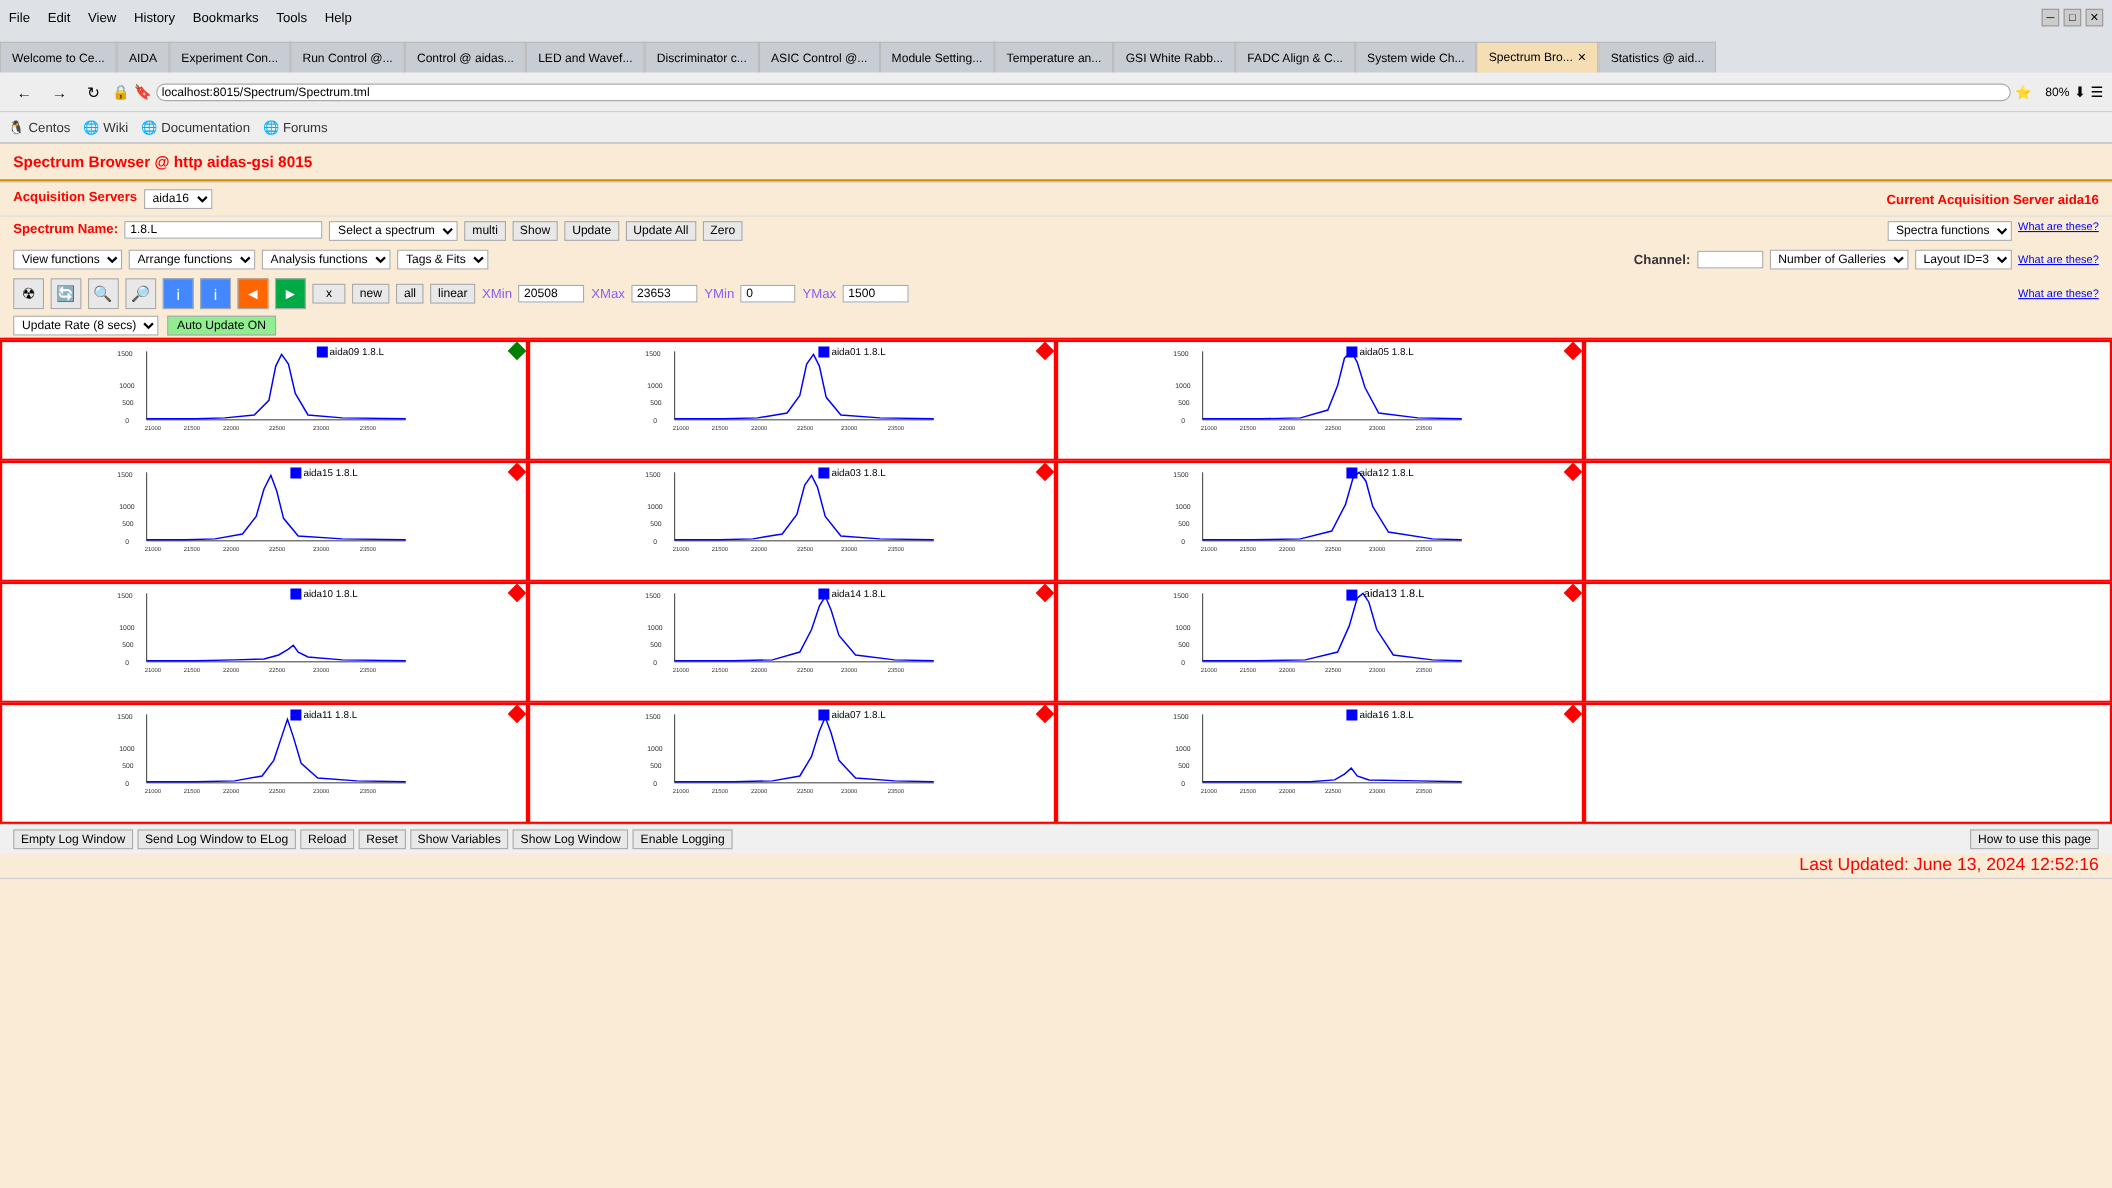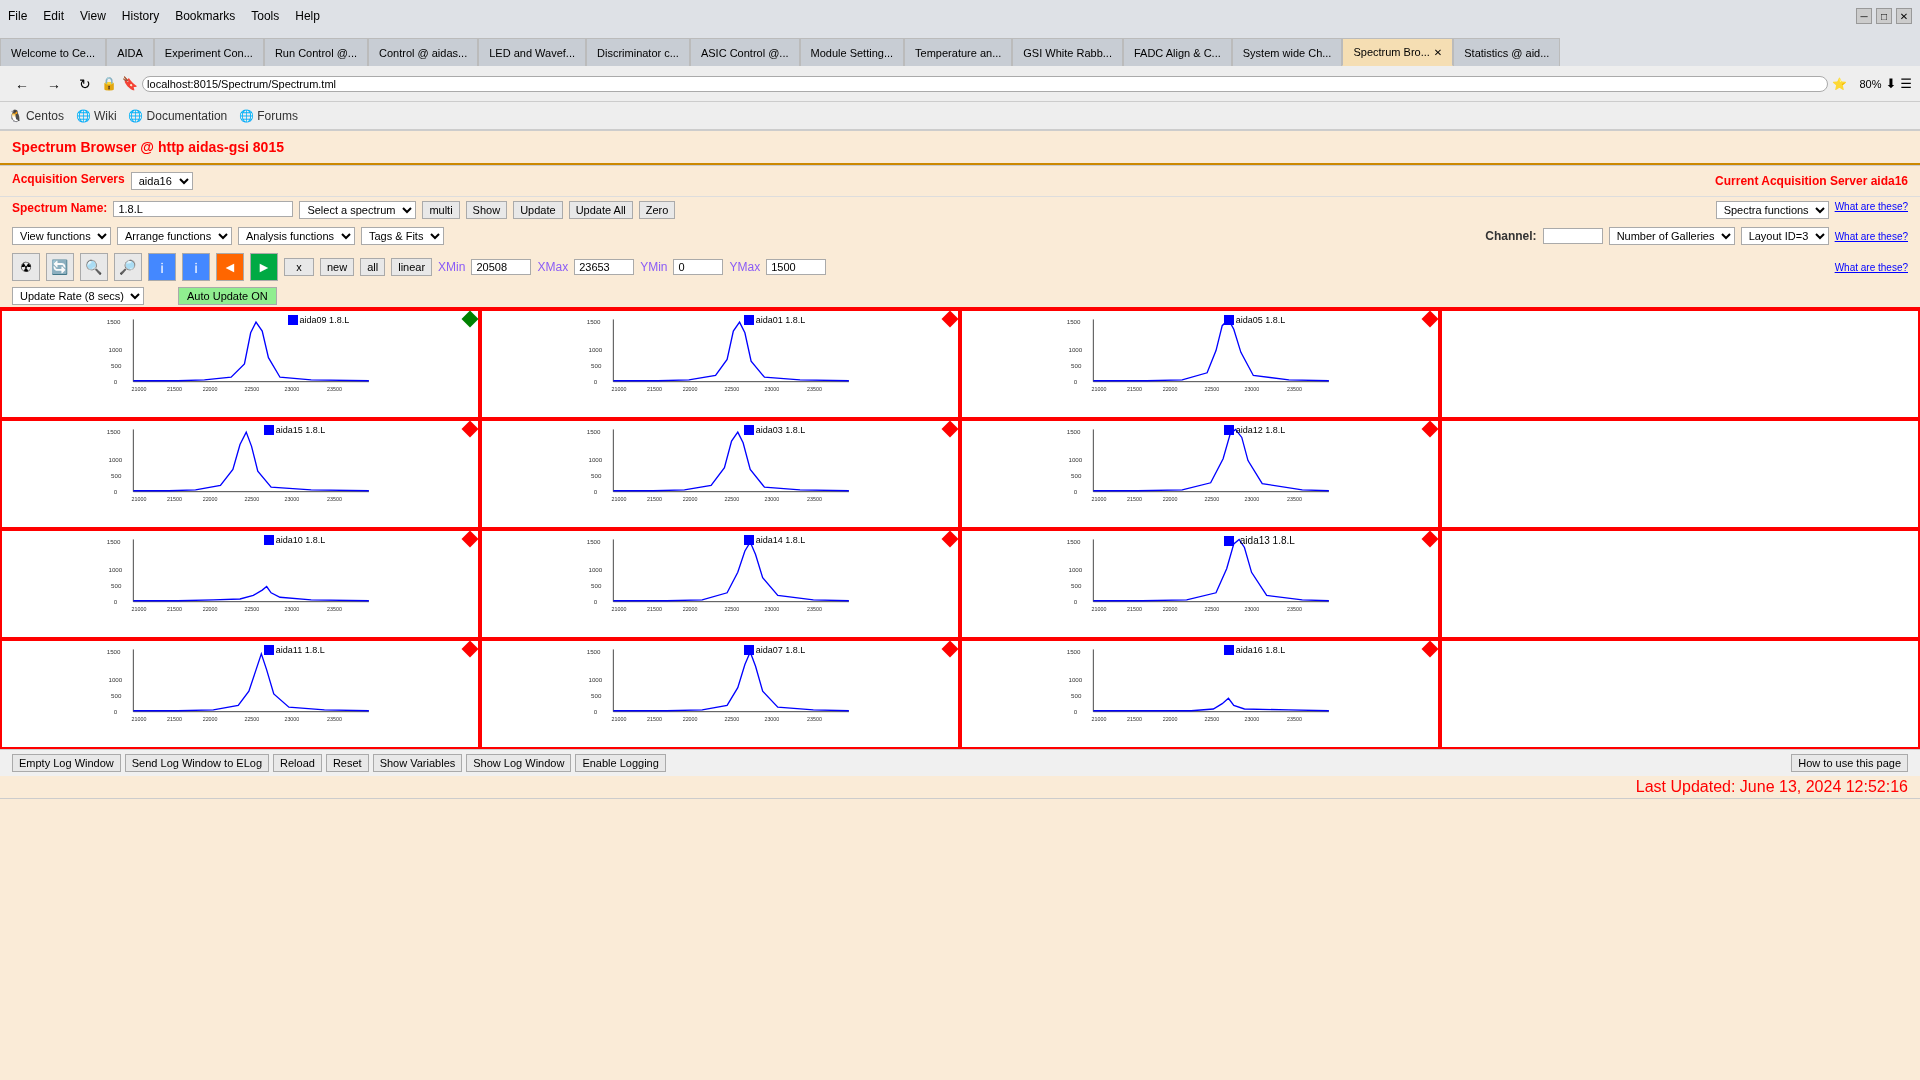--- a/index.html
+++ b/index.html
@@ -60,21 +60,21 @@
 
     
     .bottom-bar { display: flex; align-items: center; justify-content: space-between; padding: 4px 12px; border-top: 1px solid #ccc; background: #f0f0f0; }
     .bottom-left { display: flex; gap: 4px; }
     .last-updated { color: red; font-size: 16px; text-align: right; padding: 2px 12px; }
 
     .home-link { padding: 4px 12px; color: blue; text-decoration: underline; cursor: pointer; font-size: 12px; }
 
     .separator-line { border: none; border-top: 1px solid #ccc; margin: 0; }
 
-    .auto-update-btn { background: #90EE90; border: 1px solid #aaa; padding: 2px 8px; font-size: 11px; cursor: pointer; margin-left: 26px; }
+    .auto-update-btn { background: #90EE90; border: 1px solid #aaa; padding: 2px 8px; font-size: 11px; cursor: pointer; }
   </style>
 </head>
 <body>
 
 <div class="browser-chrome">
 
   <div class="title-bar">
     <div class="title-bar-left">
       <span>File</span>
       <span>Edit</span>

